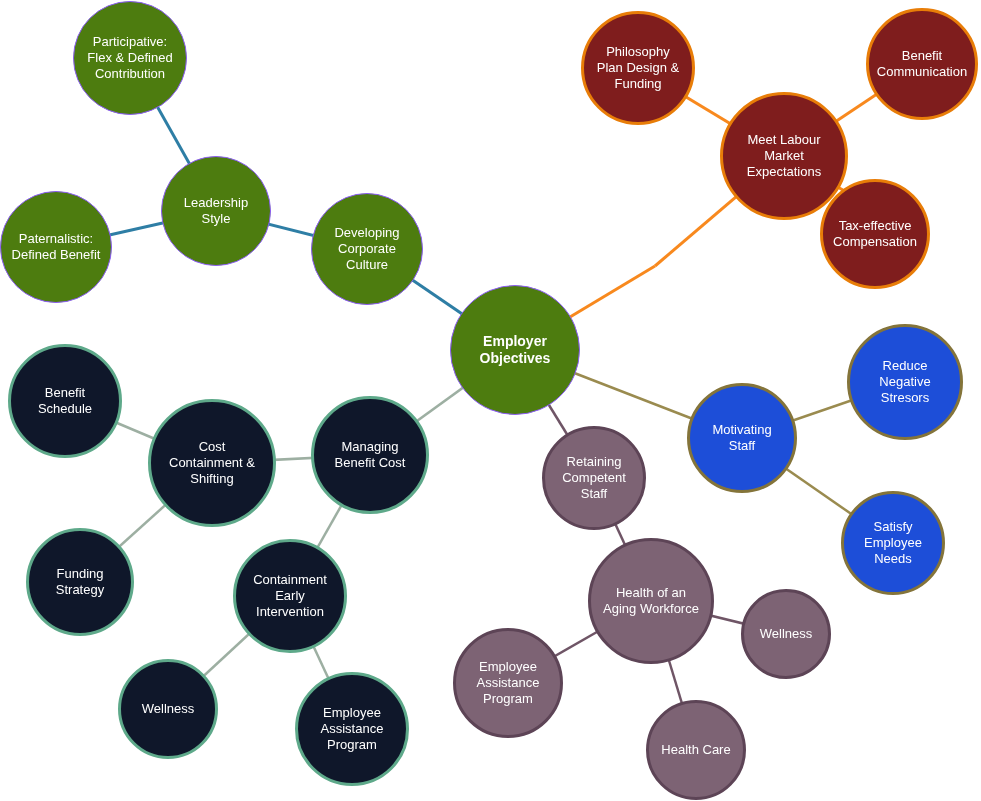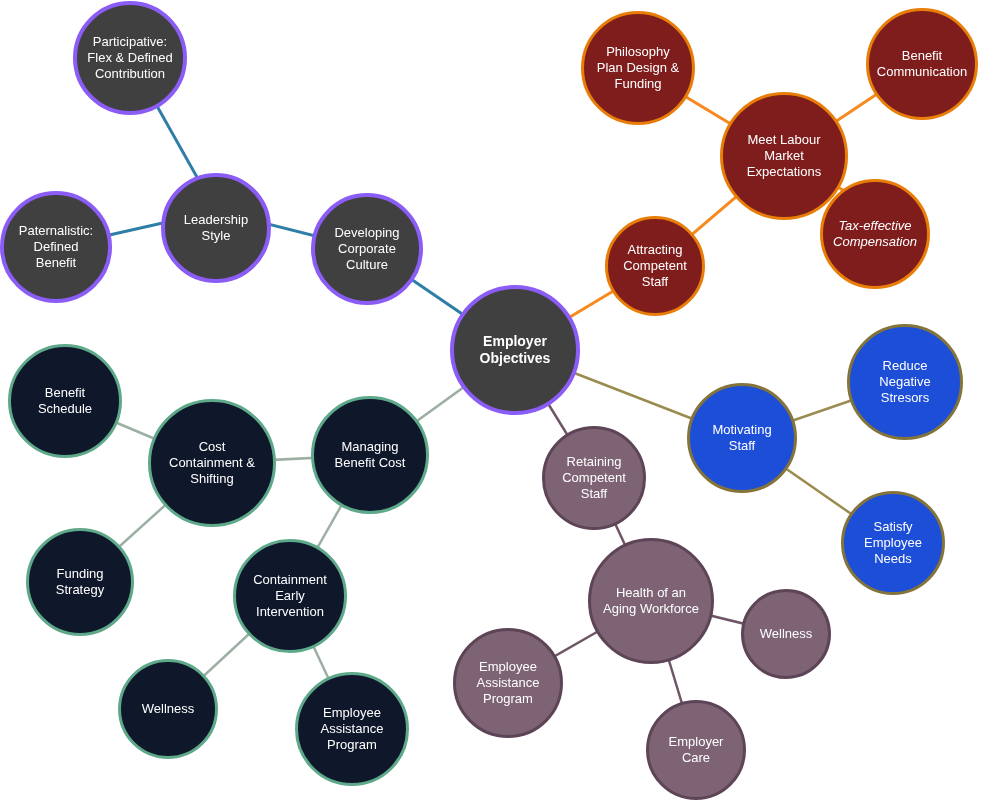--- a/index.html
+++ b/index.html
@@ -25,21 +25,21 @@
     align-items: center;
     justify-content: center;
     text-align: center;
     box-sizing: border-box;
     color: #ffffff;
     font-size: 13px;
     line-height: 1.25;
     padding: 10px;
     cursor: default;
   }
-  .node.blue   { background: #404040; border: 4px solid #8b5cf6; }
+  .node.blue   { background: #4d7c0f; border: 1px solid #8b5cf6; }
   .node.orange { background: #7f1d1d; border: 3px solid #E87D08; }
   .node.green  { background: #0f172a; border: 3px solid #5EA98A; }
   .node.olive  { background: #1d4ed8; border: 3px solid #84743A; }
   .node.purple { background: #7D6374; border: 3px solid #5D4456; }
   .node.central { font-weight: bold; font-size: 14px; }
   .edge-blue   { stroke: #2E7EA5; stroke-width: 3; }
   .edge-orange { stroke: #F8891E; stroke-width: 3; }
   .edge-green  { stroke: #9DAFA2; stroke-width: 2.5; }
   .edge-olive  { stroke: #9A8B4F; stroke-width: 2.5; }
   .edge-purple { stroke: #6F5566; stroke-width: 2.5; }
@@ -81,43 +81,40 @@
     <line class="edge-purple" x1="651" y1="601" x2="696" y2="750"></line>
   </svg>
 
   <div class="node blue central" style="left:450px; top:285px; width:130px; height:130px;">
     <span>Employer Objectives</span>
   </div>
 
   <div class="node blue" style="left:311px; top:193px; width:112px; height:112px;">
     <span>Developing Corporate Culture</span>
   </div>
-  <div class="node blue" style="left:161px; top:173px; width:110px; height:110px;">
+  <div class="node blue" style="left:161px; top:156px; width:110px; height:110px;">
     <span>Leadership Style</span>
   </div>
   <div class="node blue" style="left:73px; top:1px; width:114px; height:114px;">
     <span>Participative: Flex &amp; Defined Contribution</span>
   </div>
   <div class="node blue" style="left:0px; top:191px; width:112px; height:112px;">
     <span>Paternalistic: Defined Benefit</span>
   </div>
 
-  <div class="node orange" style="left:605px; top:216px; width:100px; height:100px;">
-    <span>Attracting Competent Staff</span>
-  </div>
   <div class="node orange" style="left:720px; top:92px; width:128px; height:128px;justify-content:flex-end;">
     <span>Meet Labour Market Expectations</span>
   </div>
   <div class="node orange" style="left:581px; top:11px; width:114px; height:114px;">
     <span>Philosophy Plan Design &amp; Funding</span>
   </div>
   <div class="node orange" style="left:866px; top:8px; width:112px; height:112px;">
     <span>Benefit Communication</span>
   </div>
-  <div class="node orange" style="left:820px; top:179px; width:110px; height:110px;font-style:italic;">
+  <div class="node orange" style="left:820px; top:179px; width:110px; height:110px;">
     <span>Tax-effective Compensation</span>
   </div>
 
   <div class="node green" style="left:311px; top:396px; width:118px; height:118px;">
     <span>Managing Benefit Cost</span>
   </div>
   <div class="node green" style="left:148px; top:399px; width:128px; height:128px;">
     <span>Cost Containment &amp; Shifting</span>
   </div>
   <div class="node green" style="left:8px; top:344px; width:114px; height:114px;">
@@ -152,16 +149,16 @@
   <div class="node purple" style="left:588px; top:538px; width:126px; height:126px;">
     <span>Health of an Aging Workforce</span>
   </div>
   <div class="node purple" style="left:453px; top:628px; width:110px; height:110px;">
     <span>Employee Assistance Program</span>
   </div>
   <div class="node purple" style="left:741px; top:589px; width:90px; height:90px;">
     <span>Wellness</span>
   </div>
   <div class="node purple" style="left:646px; top:700px; width:100px; height:100px;">
-    <span>Employer Care</span>
+    <span>Health Care</span>
   </div>
 
 </div>
 
 </body></html>

